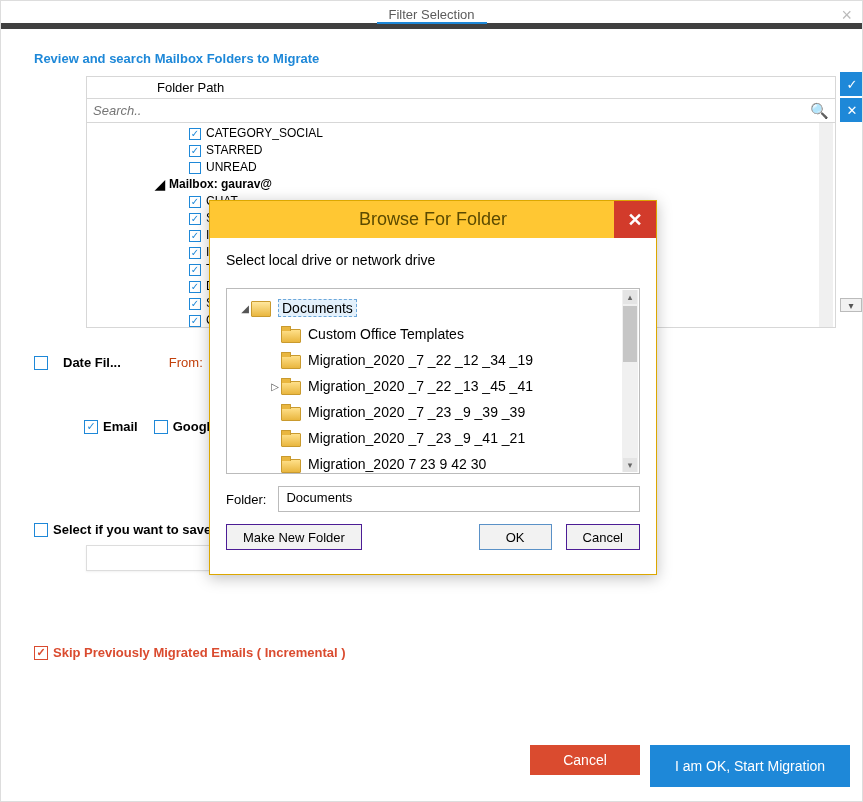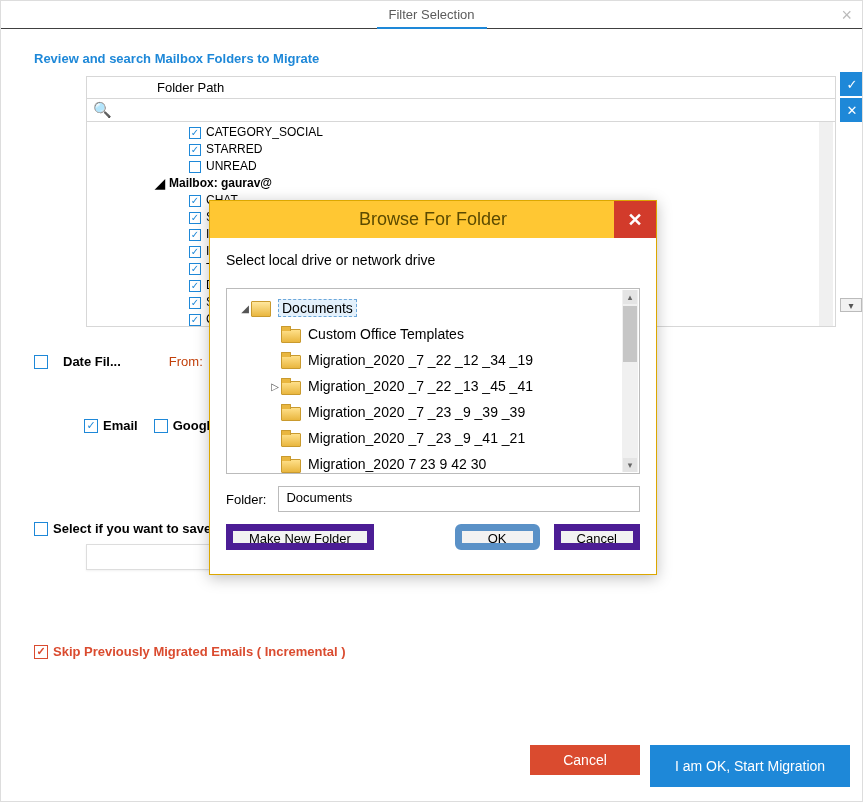--- a/index.html
+++ b/index.html
@@ -10,21 +10,21 @@
   background: #fff;
   width: 863px;
   height: 802px;
   overflow: hidden;
   position: relative;
   border: 1px solid #ddd;
 }
 .titlebar {
   height: 28px; line-height: 28px; text-align: center;
   color: #5b5b5b; font-size: 13px; position: relative;
-  border-bottom: 1px solid #404040;
+  border-bottom: 6px solid #404040;
 }
 .close-x {
   position: absolute; right: 10px; top: 0; color: #bbb; font-size: 18px;
 }
 .title-underline {
   position:absolute; left:50%; transform:translateX(-50%); bottom:-1px;
   width:110px; height:2px; background:#1e88d8;
 }
 .body-area {
   padding: 22px 16px 12px 33px; height: calc(100% - 28px);
@@ -155,23 +155,23 @@
 }
 .sel-hl { border:1px dashed #6ba7da; background:#e3f0fb; padding:0 3px; }
 .tri { font-size:10px; color:#555; width:12px; display:inline-block; text-align:center; }
 .folder-field-row { display:flex; align-items:center; margin-top:12px; gap:12px; }
 .folder-field {
   border:1px solid #bbb; height:26px; flex:1; padding:3px 7px; background:#fff;
 }
 .modal-btn-row { display:flex; justify-content:flex-end; gap:14px; margin-top:12px; }
 .modal-btn-row .left { margin-right:auto; }
 .w-btn {
-  height:26px; border:7px solid #4c1d95; background:#f2f2f2; padding:0 16px; font-size:13px;
-}
-.w-btn.ok { border-color:#5a91c7; padding: 0 26px; border-radius: 6px; }
+  height:26px; border:1px solid #4c1d95; background:#f2f2f2; padding:0 16px; font-size:13px;
+}
+.w-btn.ok { border-color:#5a91c7; padding: 0 26px; }
 </style>
 </head>
 <body>
 
 <div class="titlebar">
   <span>Filter Selection</span>
   <span class="title-underline"></span>
   <span class="close-x">×</span>
 </div>
 
@@ -181,20 +181,21 @@
   <div class="folder-panel">
     <div class="arrow-btn" style="right:-26px; top:0">▴</div>
     <div class="arrow-btn" style="right:-26px; top:222px">▾</div>
     <div class="side-btns" style="right:-28px; top:-4px">
       <div class="side-btn">✓</div>
       <div class="side-btn">✕</div>
     </div>
 
     <div class="folder-header">Folder Path</div>
     <div class="search-row">
+      <input placeholder="Search.." style="">
       <span class="search-icon">🔍</span>
     </div>
     <div class="tree-box">
       <div class="scrollbar-vt"></div>
       <div id="tree-content">
           <div class="tree-row" style="padding-left: 102px;">
             <span class="cb">✓</span>
             <span class="label">CATEGORY_SOCIAL</span>
           </div>
           <div class="tree-row" style="padding-left: 102px;">

